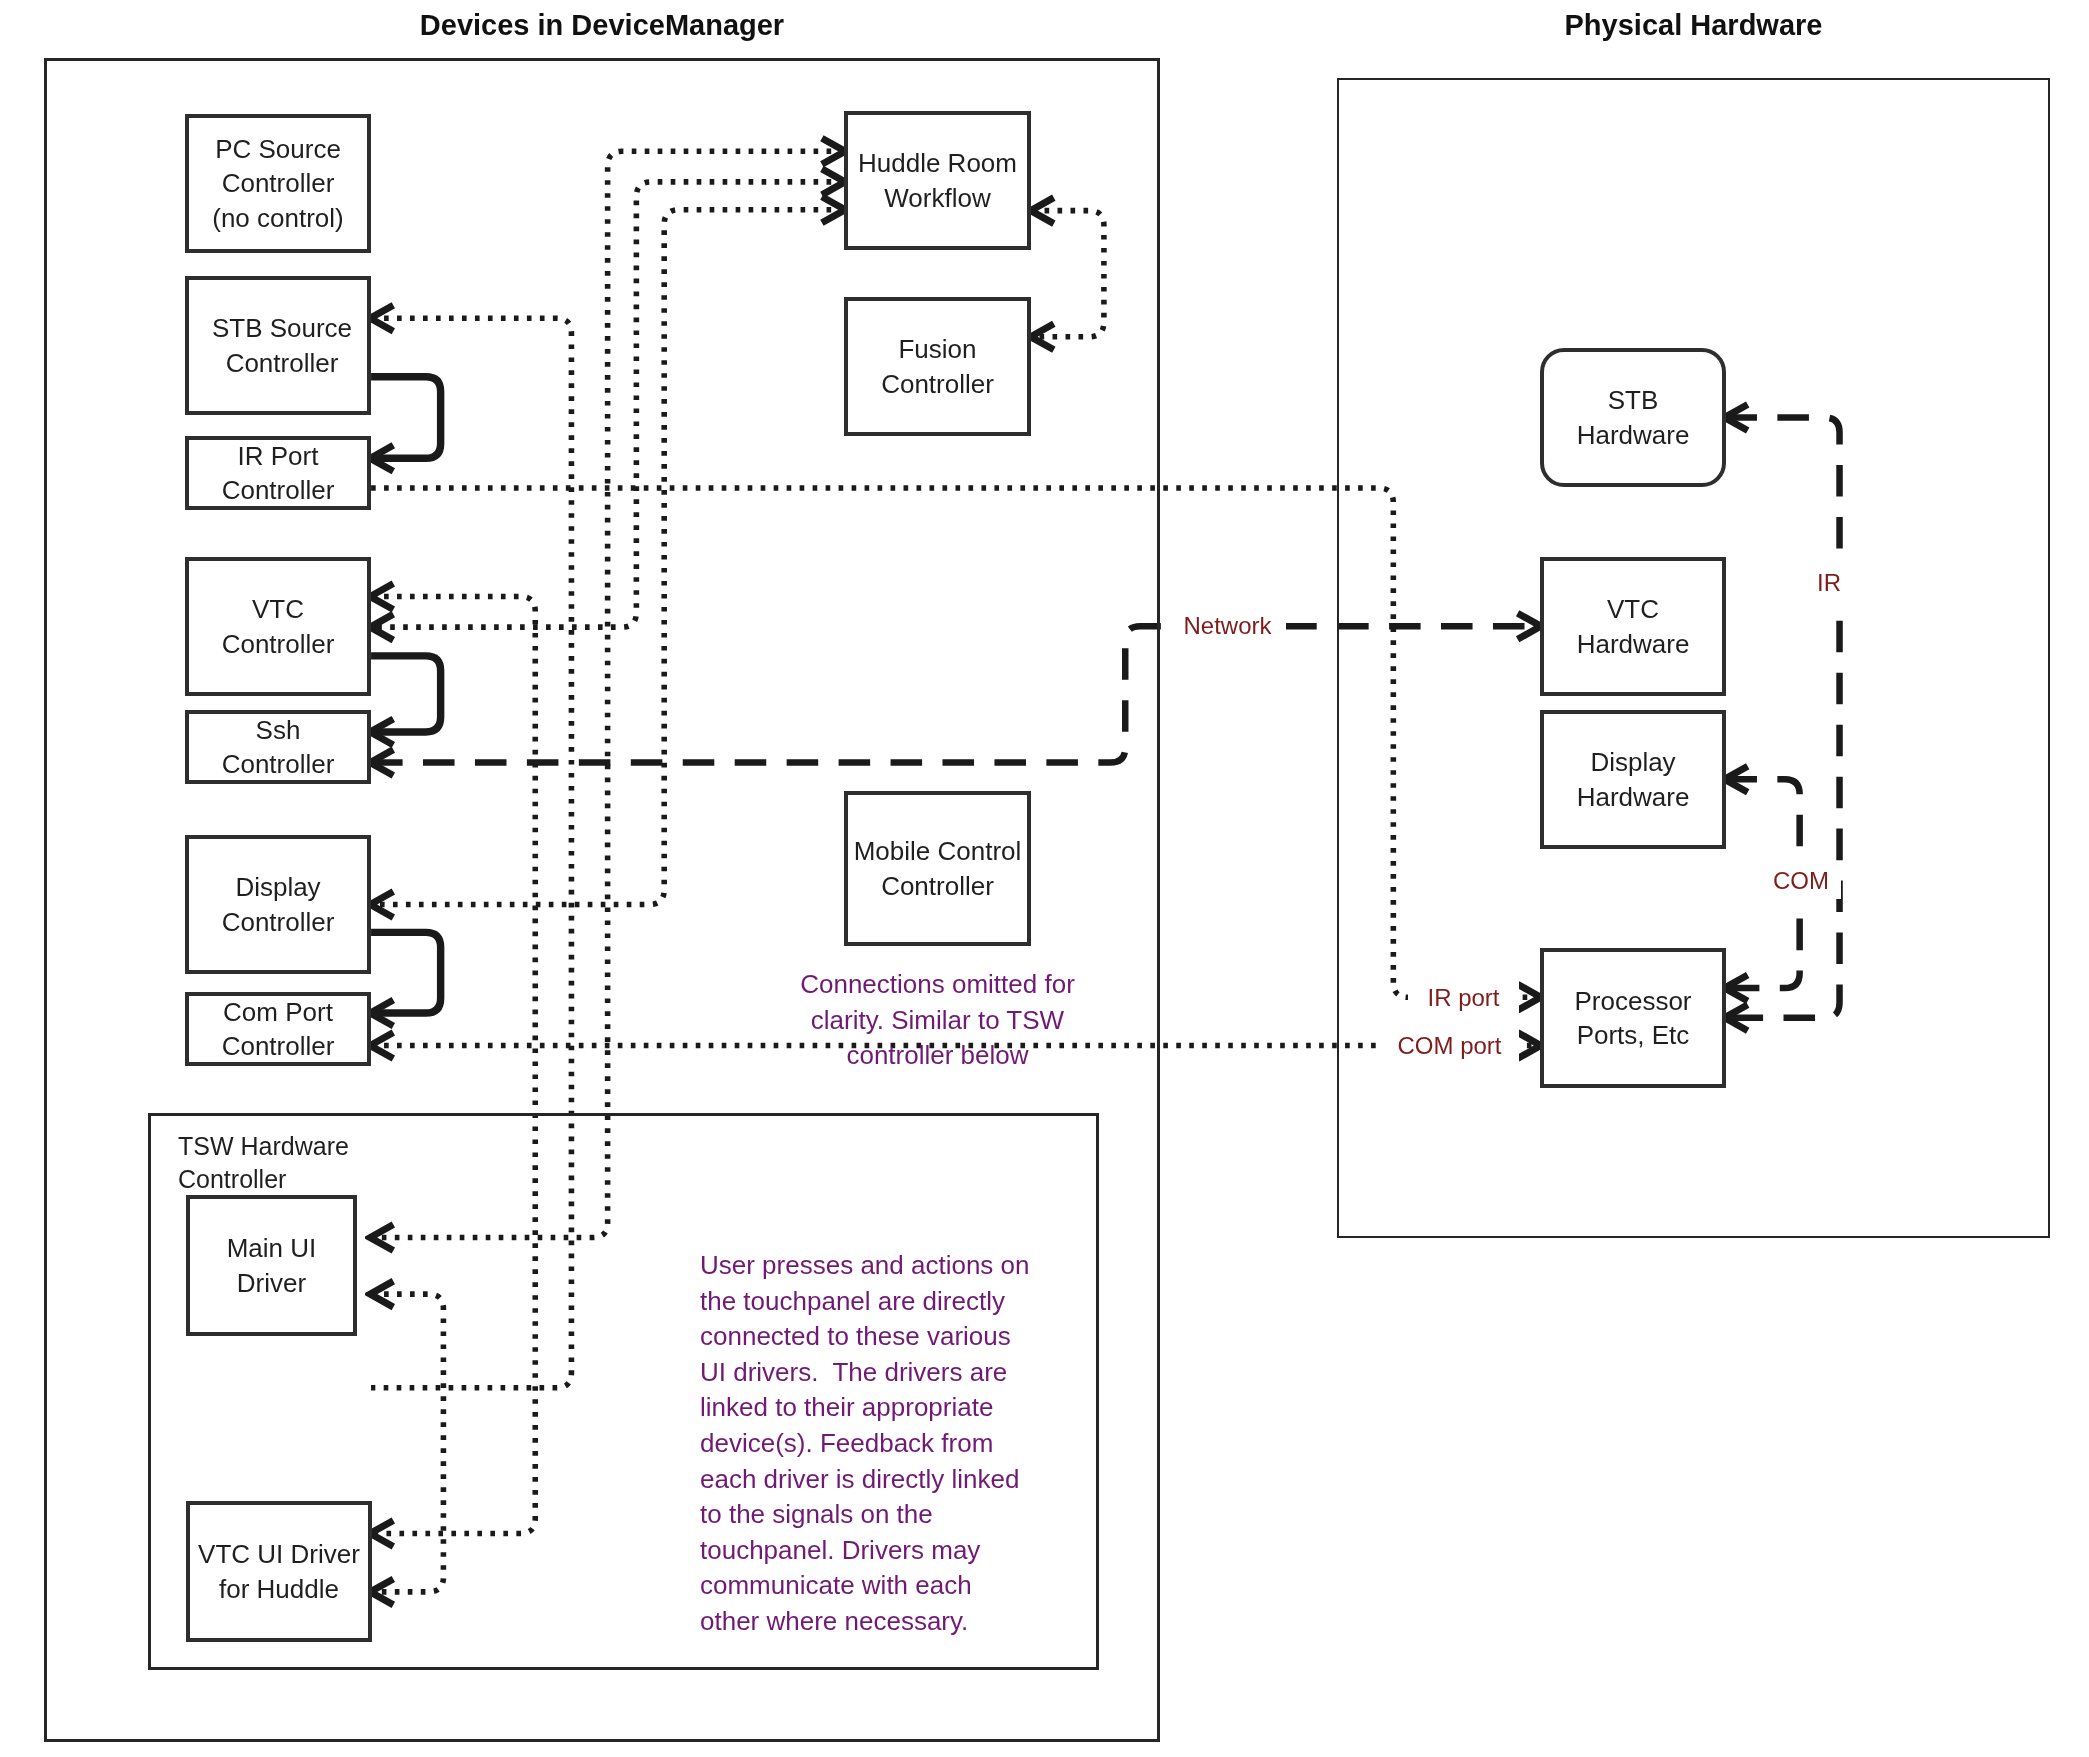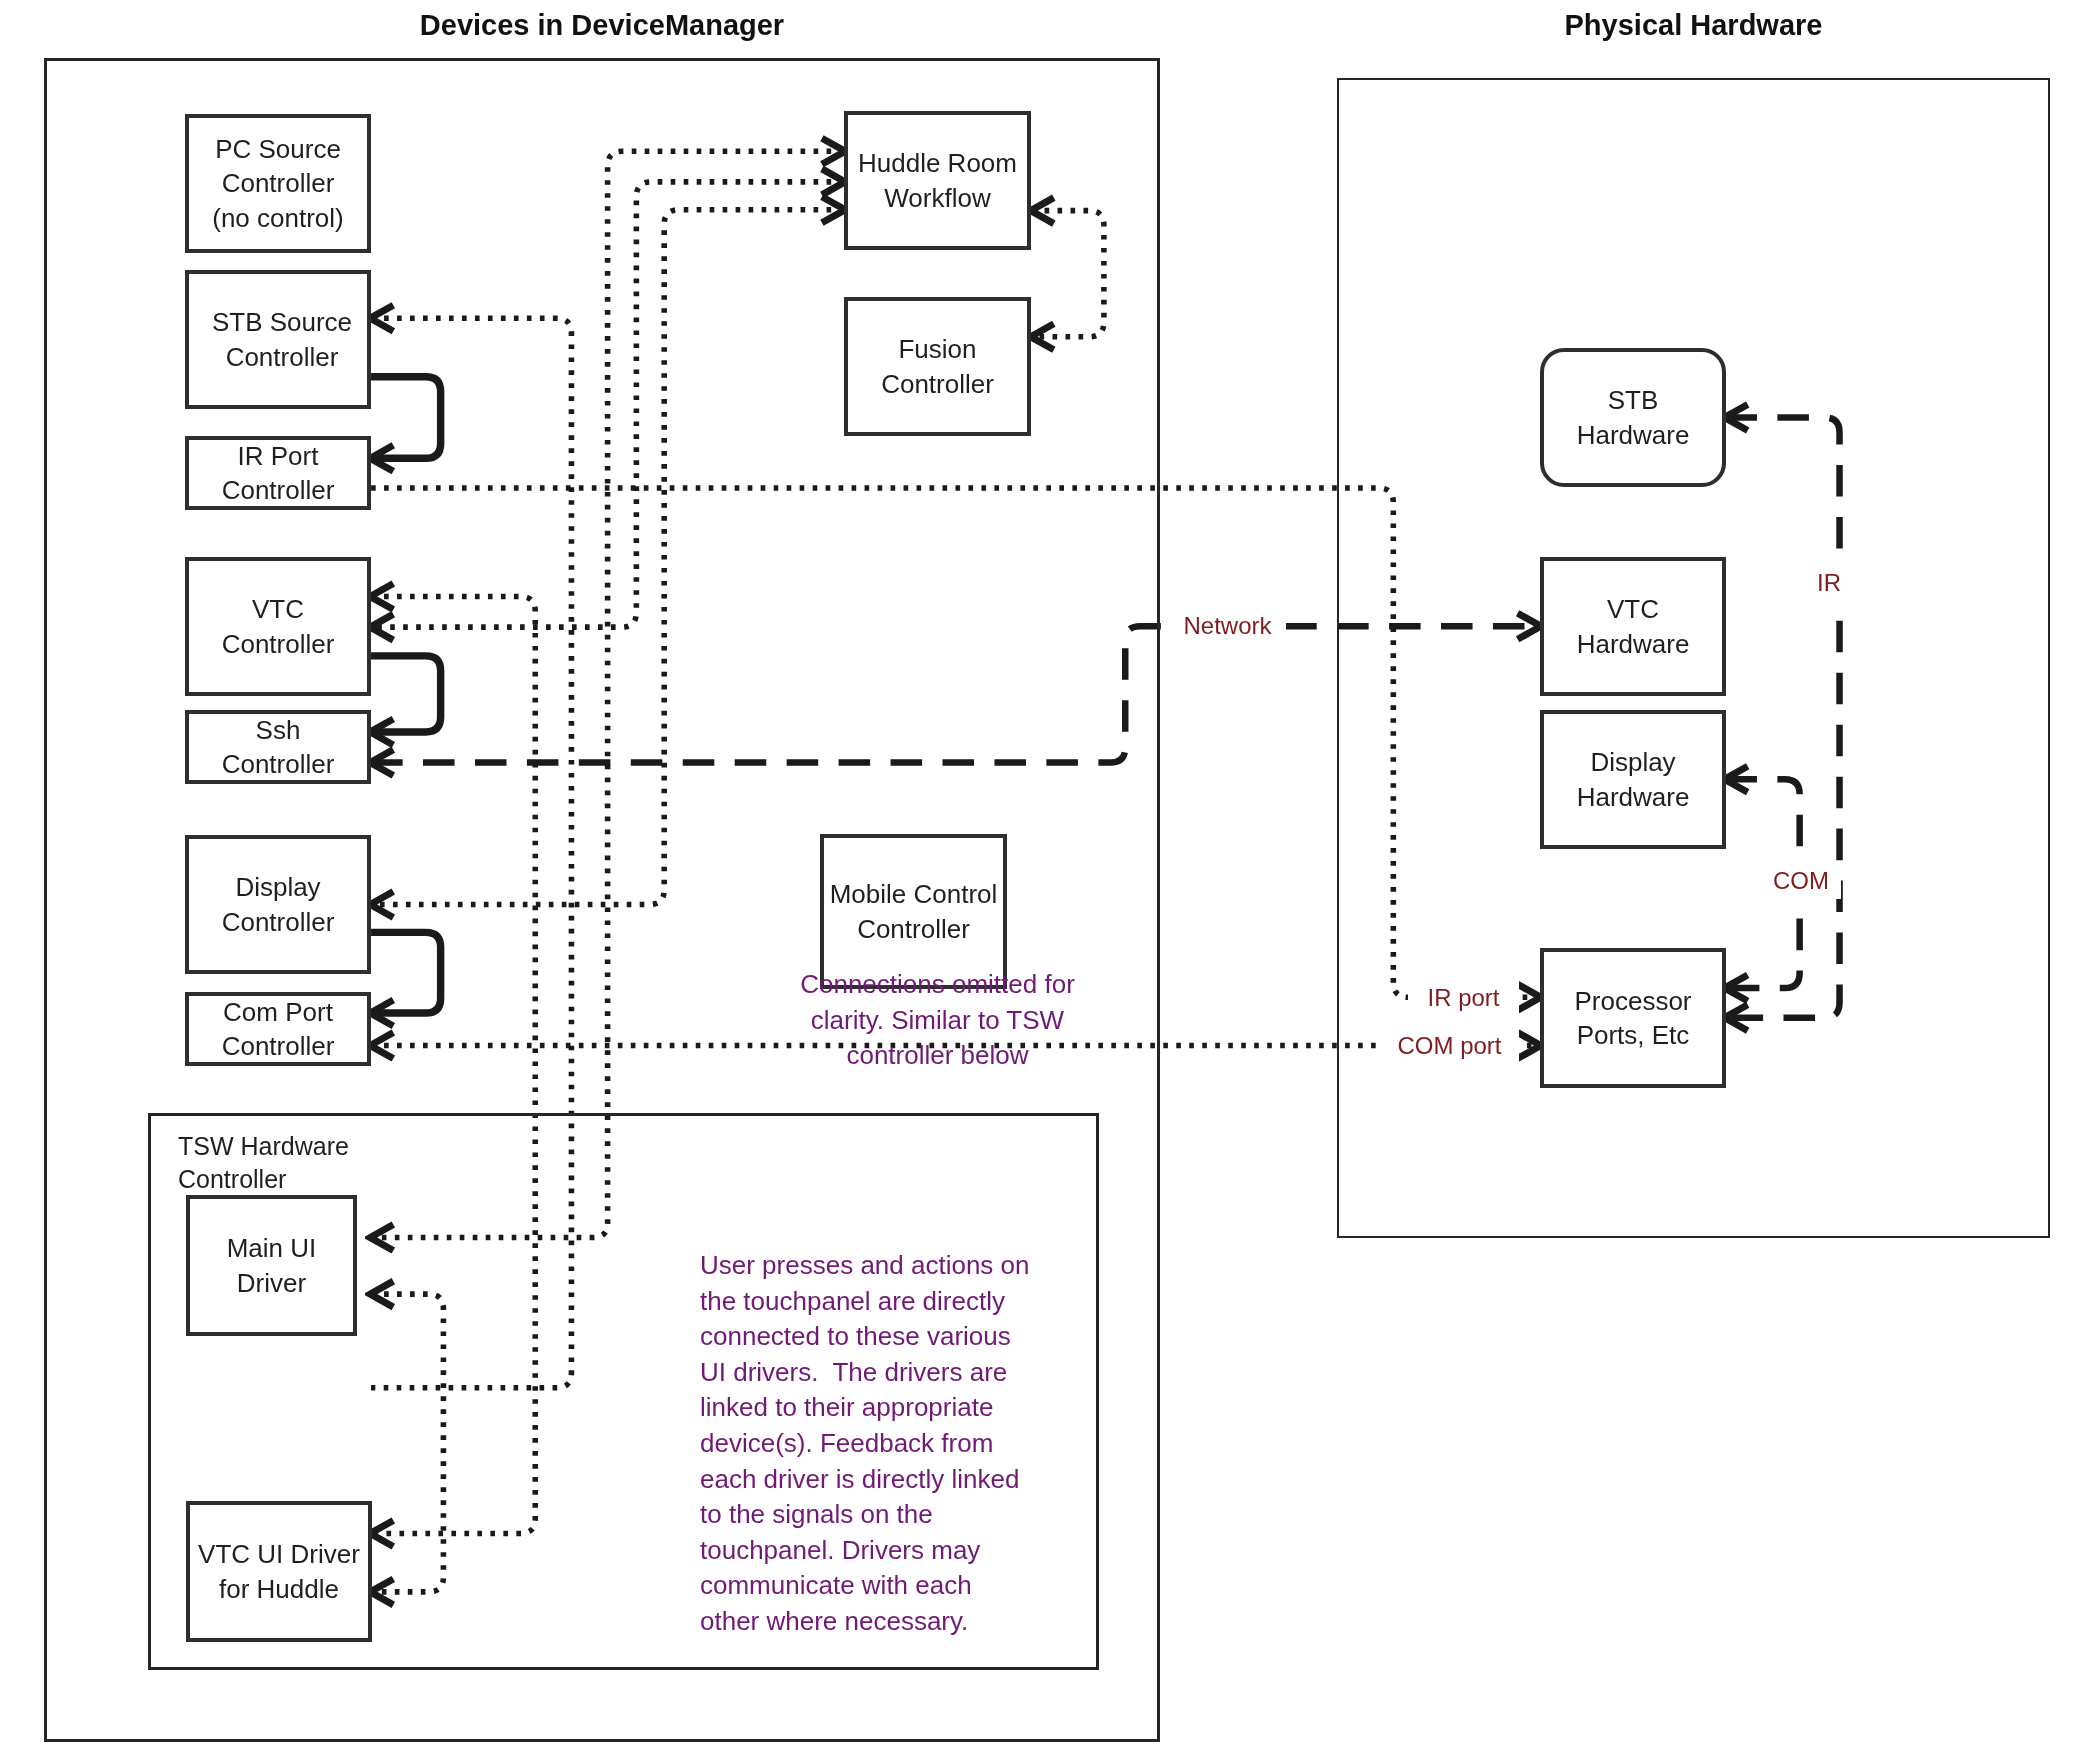--- a/index.html
+++ b/index.html
@@ -96,38 +96,38 @@
 
   <div class="groupbox" style="left:44px;top:58px;width:1116px;height:1684px;"></div>
   <div class="groupbox thin" style="left:1337px;top:78px;width:713px;height:1160px;"></div>
   <div class="groupbox" style="left:148px;top:1113px;width:951px;height:557px;"></div>
   <div class="glabel" style="left:178px;top:1130px;width:297px;">TSW Hardware
 Controller</div>
 
   <div class="node" style="left:185px;top:114px;width:186px;height:139px;">PC Source
 Controller
 (no control)</div>
-  <div class="node" style="left:185px;top:270px;width:186px;height:139px;padding-left:8px;">STB Source
+  <div class="node" style="left:185px;top:276px;width:186px;height:139px;padding-left:8px;">STB Source
 Controller</div>
   <div class="node" style="left:185px;top:436px;width:186px;height:74px;">IR Port
 Controller</div>
   <div class="node" style="left:185px;top:557px;width:186px;height:139px;">VTC
 Controller</div>
   <div class="node" style="left:185px;top:710px;width:186px;height:74px;">Ssh
 Controller</div>
   <div class="node" style="left:185px;top:835px;width:186px;height:139px;">Display
 Controller</div>
   <div class="node" style="left:185px;top:992px;width:186px;height:74px;">Com Port
 Controller</div>
 
   <div class="node" style="left:844px;top:111px;width:187px;height:139px;">Huddle Room
 Workflow</div>
   <div class="node" style="left:844px;top:297px;width:187px;height:139px;">Fusion
 Controller</div>
-  <div class="node" style="left:820px;top:791px;width:187px;height:155px;margin-top:43px;">Mobile Control
+  <div class="node" style="left:844px;top:791px;width:187px;height:155px;">Mobile Control
 Controller</div>
 
   <div class="node" style="left:186px;top:1195px;width:171px;height:141px;">Main UI Driver</div>
   <div class="node" style="left:186px;top:1501px;width:186px;height:141px;">VTC UI Driver
 for Huddle</div>
 
   <div class="node" style="left:1540px;top:348px;width:186px;height:139px;border-radius:24px;">STB
 Hardware</div>
   <div class="node" style="left:1540px;top:557px;width:186px;height:139px;">VTC
 Hardware</div>

